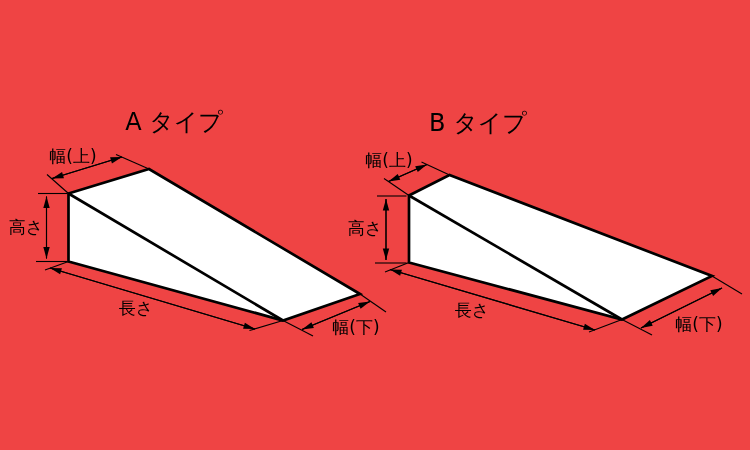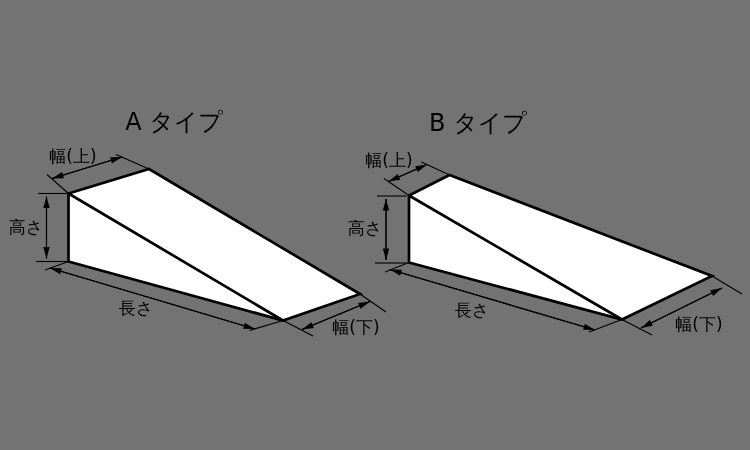--- a/index.html
+++ b/index.html
@@ -4,21 +4,21 @@
 <style>
   html, body {
     margin: 0;
     padding: 0;
     background: #ffffff;
   }
   .canvas {
     position: relative;
     width: 750px;
     height: 450px;
-    background: #737373;
+    background: #ef4444;
     overflow: hidden;
     font-family: "DejaVu Sans", "Liberation Sans", sans-serif;
   }
   svg { display: block; }
   .title-text {
     font-size: 24px;
     fill: #000000;
     font-family: "DejaVu Sans", "Liberation Sans", sans-serif;
   }
   .dim-label {

